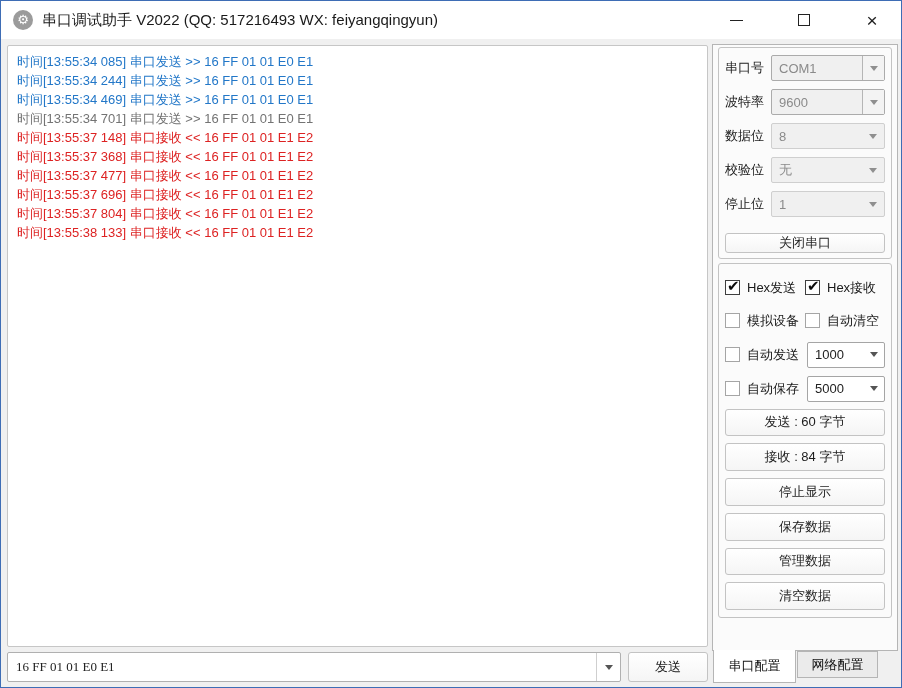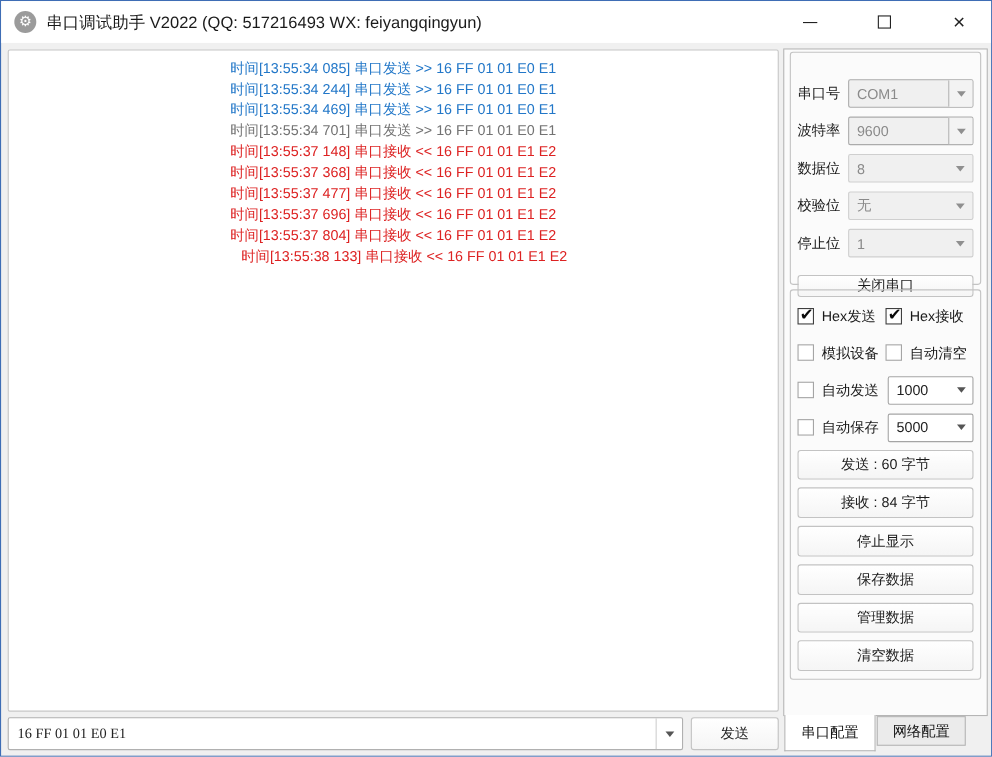--- a/index.html
+++ b/index.html
@@ -15,21 +15,21 @@
               font-size:13px; line-height:20px; text-align:center; margin-right:9px; }
   .title-text { font-size:15px; color:#1a1a1a; }
   .win-controls { position:absolute; right:6px; top:0; height:38px; display:flex; align-items:center; }
   .win-btn { width:46px; height:38px; display:flex; align-items:center; justify-content:center; cursor:default; margin-left:22px; }
   .glyph-min { width:13px; height:0; border-top:1px solid #222; }
   .glyph-max { width:12px; height:12px; border:1px solid #222; }
   .glyph-close { font-size:19px; color:#222; line-height:1; font-weight:400; }
 
   
   .log-area { position:absolute; left:6px; top:44px; width:701px; height:602px; background:#fff;
-              border:1px solid #c6c6c6; border-radius:2px; padding:6px 9px; overflow:hidden;text-align:center; }
+              border:1px solid #c6c6c6; border-radius:2px; padding:6px 9px; overflow:hidden; }
   .log-line { font-size:13px; line-height:19px; white-space:pre; }
 
   
   .send-combo { position:absolute; left:6px; top:651px; width:614px; height:30px; background:#fff;
                 border:1px solid #b0b0b0; border-radius:2px; }
   .send-combo input { position:absolute; left:0; top:0; width:588px; height:28px; border:none; outline:none;
                       padding-left:8px; font-size:13px; color:#222; font-family:Liberation Serif, serif; background:transparent; }
   .combo-arrow-btn { position:absolute; right:0; top:0; bottom:0; width:24px; border-left:1px solid #cfcfcf;
                      display:flex; align-items:center; justify-content:center; }
   .tri { width:0; height:0; border-left:4px solid transparent; border-right:4px solid transparent;
@@ -37,21 +37,21 @@
   .tri.gray { border-top-color:#8f8f8f; }
   .btn { background:linear-gradient(#ffffff,#f5f5f5); border:1px solid #c3c3c3; border-radius:3px;
          font-size:13px; color:#1c1c1c; display:flex; align-items:center; justify-content:center;
          font-family:inherit; cursor:default; }
   .send-btn { position:absolute; left:627px; top:651px; width:80px; height:30px; }
 
   
   .tab-pane { position:absolute; left:711px; top:43px; width:186px; height:607px;
               background:#fbfbfb; border:1px solid #b5b5b5; }
   .groupbox { position:absolute; border:1px solid #c3c3c3; border-radius:3px; }
-  .g1 { left:717px; top:46px; width:174px; height:212px; padding:24px 6px; display:flex; flex-direction:column; }
+  .g1 { left:717px; top:46px; width:174px; height:212px; padding:7px 6px; display:flex; flex-direction:column; }
   .cfg-row { display:flex; align-items:center; height:26px; margin-bottom:8px; }
   .cfg-label { flex:0 0 46px; font-size:13px; color:#1a1a1a; }
   .combo { position:relative; flex:1; height:26px; background:#f0f0f0; border:1px solid #ababab;
            border-radius:2px; color:#8a8a8a; font-size:13px; display:flex; align-items:center; padding-left:7px; }
   .combo.flat { border-color:#cfcfcf; }
   .combo .arrow-sec { position:absolute; right:0; top:0; bottom:0; width:22px; border-left:1px solid #b5b5b5;
                       display:flex; align-items:center; justify-content:center; background:#f3f3f3; }
   .combo.flat .arrow-sec { border-left:none; background:transparent; }
   .close-port-btn { height:28px; margin-top:8px; }
 
@@ -104,21 +104,21 @@
   <div class="log-area">
       <div class="log-line" style="color: rgb(34, 119, 200);">时间[13:55:34 085] 串口发送 &gt;&gt; 16 FF 01 01 E0 E1</div>
       <div class="log-line" style="color: rgb(34, 119, 200);">时间[13:55:34 244] 串口发送 &gt;&gt; 16 FF 01 01 E0 E1</div>
       <div class="log-line" style="color: rgb(34, 119, 200);">时间[13:55:34 469] 串口发送 &gt;&gt; 16 FF 01 01 E0 E1</div>
       <div class="log-line" style="color: #737373;">时间[13:55:34 701] 串口发送 &gt;&gt; 16 FF 01 01 E0 E1</div>
       <div class="log-line" style="color: rgb(221, 34, 34);">时间[13:55:37 148] 串口接收 &lt;&lt; 16 FF 01 01 E1 E2</div>
       <div class="log-line" style="color: rgb(221, 34, 34);">时间[13:55:37 368] 串口接收 &lt;&lt; 16 FF 01 01 E1 E2</div>
       <div class="log-line" style="color: rgb(221, 34, 34);">时间[13:55:37 477] 串口接收 &lt;&lt; 16 FF 01 01 E1 E2</div>
       <div class="log-line" style="color: rgb(221, 34, 34);">时间[13:55:37 696] 串口接收 &lt;&lt; 16 FF 01 01 E1 E2</div>
       <div class="log-line" style="color: rgb(221, 34, 34);">时间[13:55:37 804] 串口接收 &lt;&lt; 16 FF 01 01 E1 E2</div>
-      <div class="log-line" style="color: rgb(221, 34, 34); margin-left: 20px;">时间[13:55:38 133] 串口接收 &lt;&lt; 16 FF 01 01 E1 E2</div>
+      <div class="log-line" style="color: rgb(221, 34, 34);">时间[13:55:38 133] 串口接收 &lt;&lt; 16 FF 01 01 E1 E2</div>
     </div>
 
   <div class="tab-pane"></div>
 
   <div class="groupbox g1">
     <div class="cfg-row">
       <span class="cfg-label">串口号</span>
       <div class="combo">
         <span>COM1</span>
         <span class="arrow-sec">

